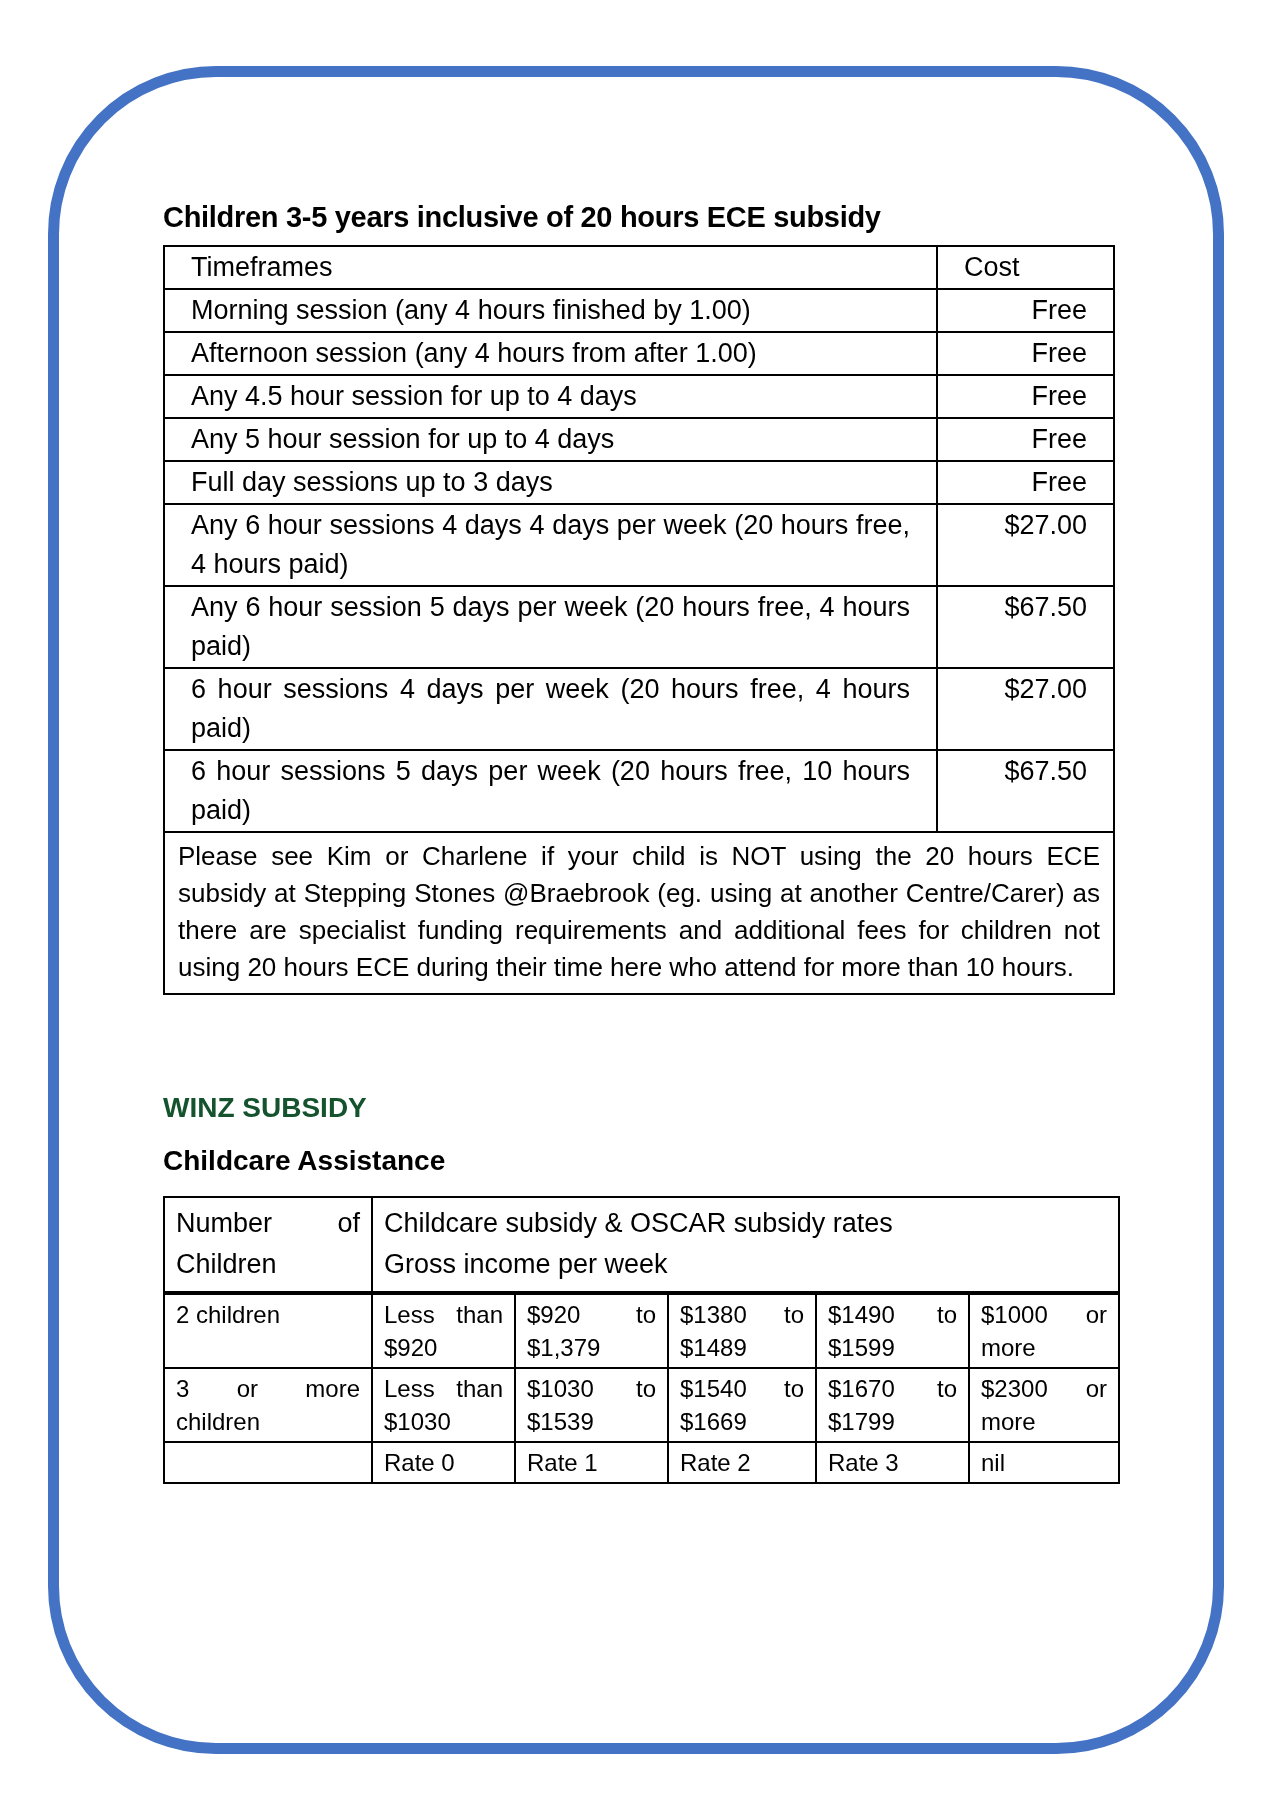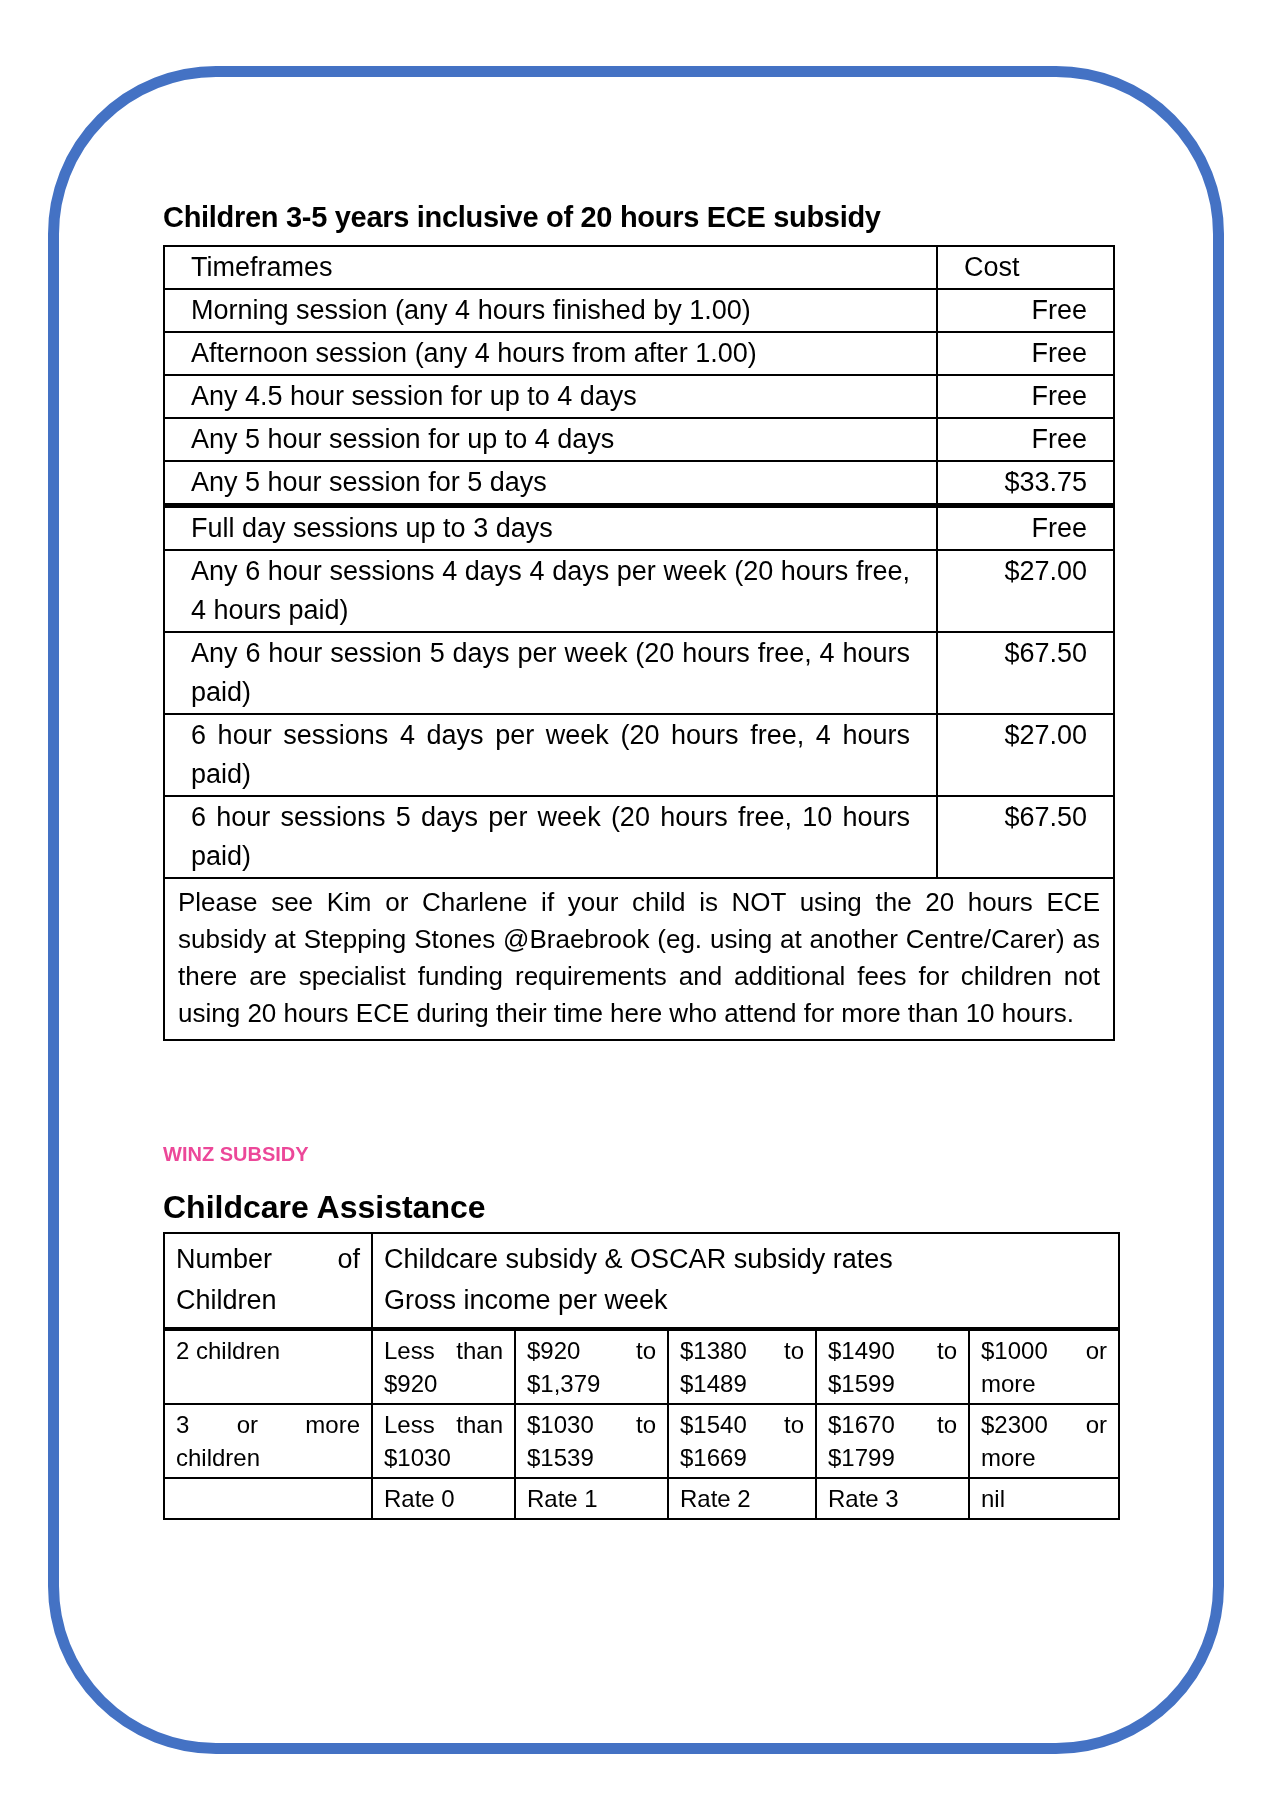--- a/index.html
+++ b/index.html
@@ -61,29 +61,29 @@
   table.fees td.note-cell {
     font-size: 26px;
     line-height: 37px;
     text-align: justify;
     padding: 5px 13px 7px 13px;
   }
 
   
   .winz-heading {
     margin-top: 96px;
-    font-size: 20px;
+    font-size: 28px;
     font-weight: bold;
-    color: #ec4899;
+    color: #14532d;
     line-height: 34px;
   }
   .childcare-heading {
     margin-top: 19px;
-    margin-bottom: 8px;
-    font-size: 32px;
+    margin-bottom: 18px;
+    font-size: 28px;
     font-weight: bold;
     line-height: 34px;
   }
 
   table.winz {
     border-collapse: collapse;
     table-layout: fixed;
     width: 955px;
   }
   table.winz col.w1 { width: 208px; }
@@ -147,24 +147,20 @@
         <td>Afternoon session (any 4 hours from after 1.00)</td>
         <td class="cost">Free</td>
       </tr>
       <tr>
         <td>Any 4.5 hour session for up to 4 days</td>
         <td class="cost">Free</td>
       </tr>
       <tr>
         <td>Any 5 hour session for up to 4 days</td>
         <td class="cost">Free</td>
-      </tr>
-      <tr class="thick">
-        <td>Any 5 hour session for 5 days</td>
-        <td class="cost">$33.75</td>
       </tr>
       <tr>
         <td>Full day sessions up to 3 days</td>
         <td class="cost">Free</td>
       </tr>
       <tr>
         <td class="just two">Any 6 hour sessions 4 days 4 days per week (20 hours free, 4 hours paid)</td>
         <td class="cost">$27.00</td>
       </tr>
       <tr>

